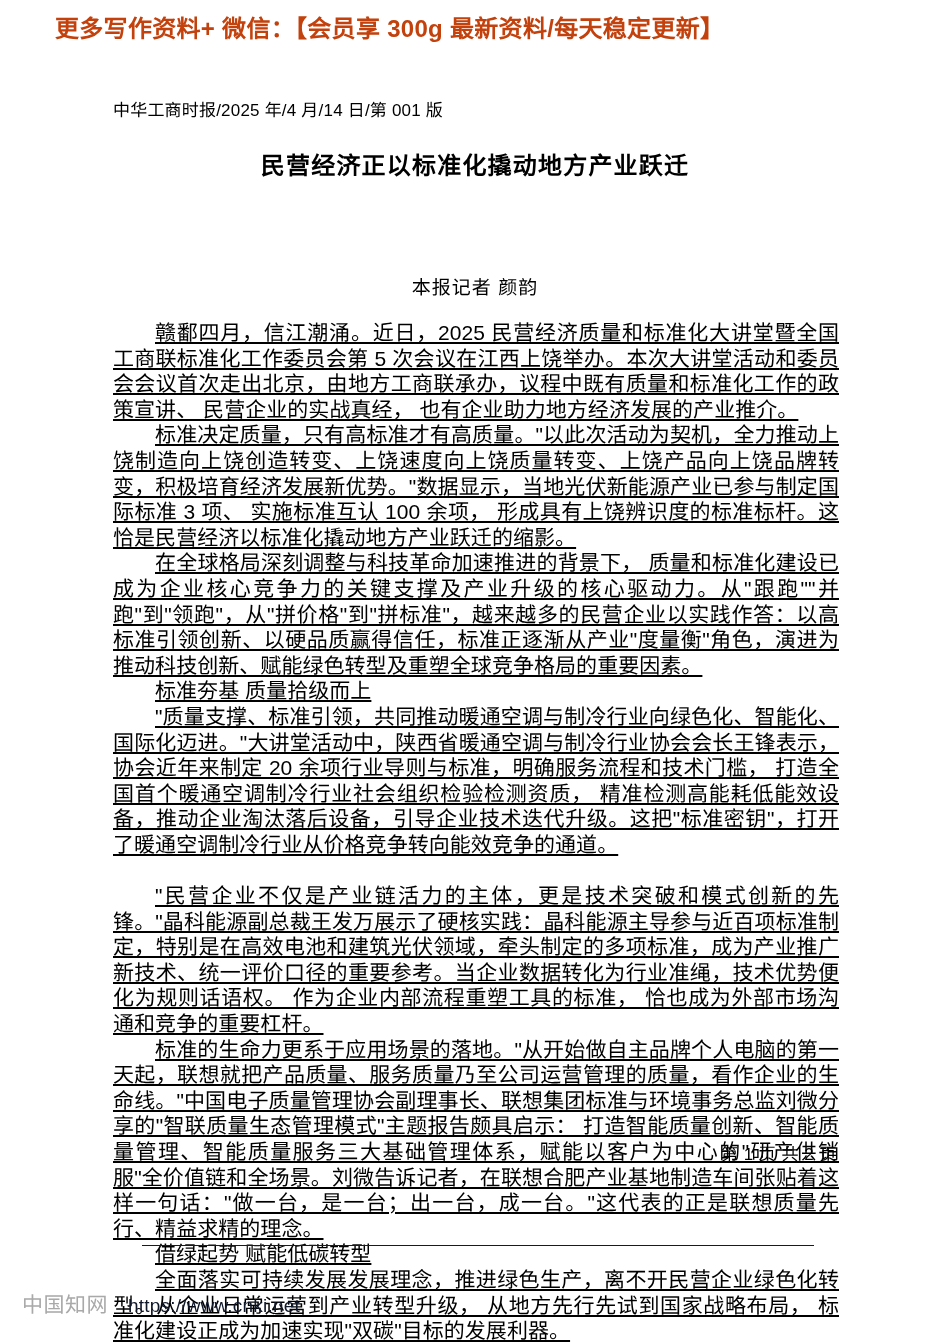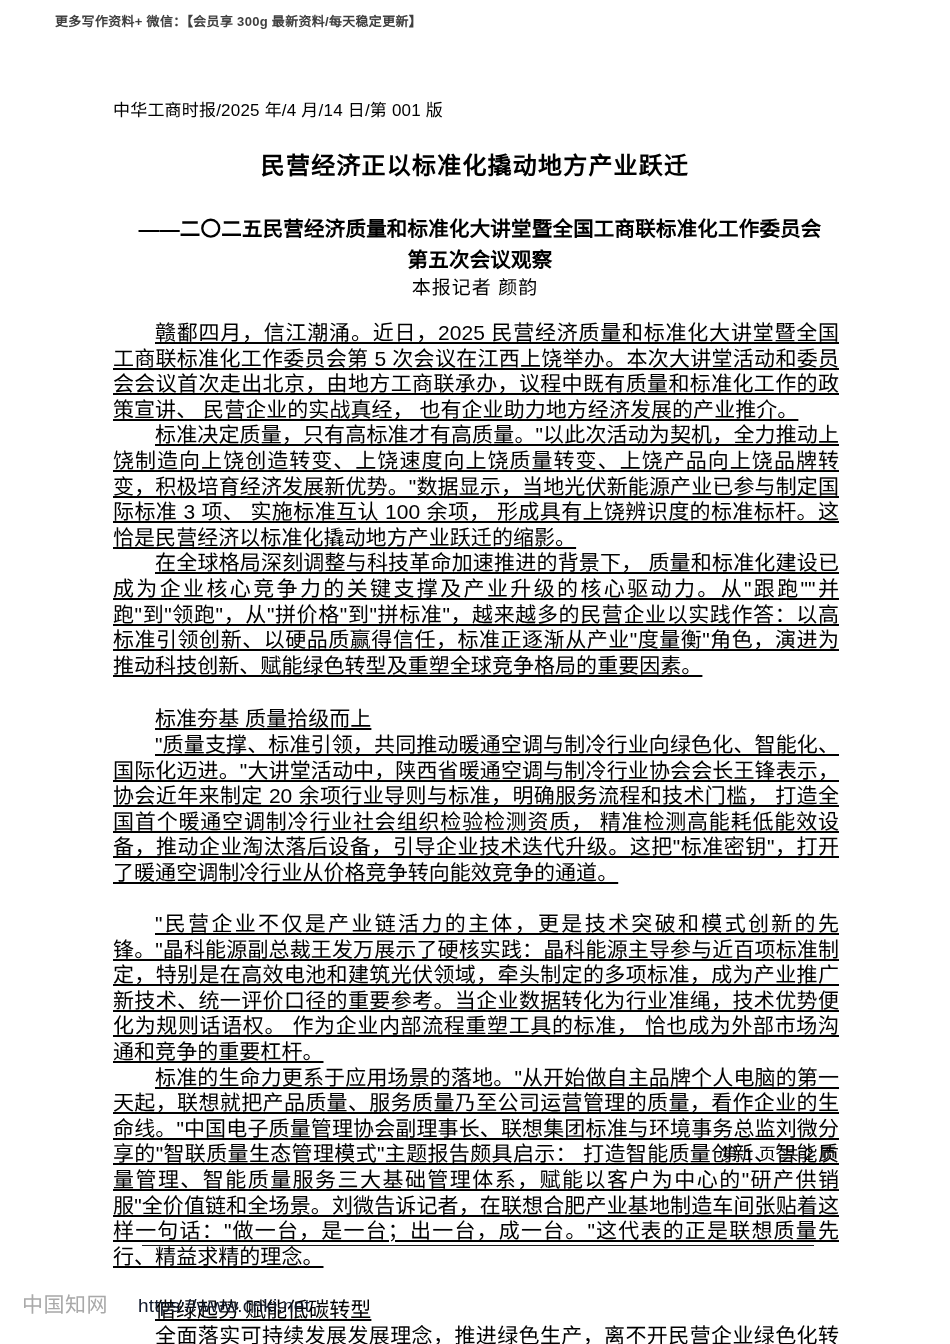--- a/index.html
+++ b/index.html
@@ -16,24 +16,24 @@
     color: #000000;
     overflow: hidden;
   }
 
   
   .promo-banner {
     position: absolute;
     left: 55px;
     top: 14px;
     width: 860px;
-    font-size: 13px;
+    font-size: 24px;
     font-weight: bold;
     line-height: 1.25;
-    color: #404040;
+    color: #c2410c;
     letter-spacing: 0.3px;
     white-space: nowrap;
   }
 
   
   .doc-sheet {
     position: absolute;
     left: 0;
     top: 0;
     width: 950px;
@@ -98,21 +98,21 @@
     letter-spacing: 0.05px;
     text-decoration: underline;
   }
   .body-block p {
     margin: 0;
     text-indent: 2em;
     text-align: justify;
     text-justify: inter-ideograph;
   }
   .body-block p.spacer-before { margin-top: 25.6px; }
-  .body-block p.subhead { text-indent: 2em; margin-top: 28px; }
+  .body-block p.subhead { text-indent: 2em; }
 
   
   .page-footer {
     position: absolute;
     right: 113px;
     top: 1140px;
     font-size: 17px;
     letter-spacing: 0.5px;
     white-space: nowrap;
   }
@@ -126,21 +126,21 @@
     border-top: 1.6px solid #1a1a1a;
   }
 
   
   .cnki-watermark {
     position: absolute;
     left: 22px;
     top: 1288px;
     display: flex;
     align-items: baseline;
-    gap: 22px;
+    gap: 12px;
     color: #b0b0b0;
     white-space: nowrap;
   }
   .cnki-name {
     font-size: 21px;
     letter-spacing: 0.5px;
     color: #a9a9a9;
   }
   .cnki-url {
     font-size: 19px;
@@ -153,21 +153,20 @@
 <body>
 
 <div class="promo-banner">更多写作资料+ 微信：【会员享 300g 最新资料/每天稳定更新】</div>
 
 <div class="doc-sheet">
 
   <div class="pub-line">中华工商时报/2025 年/4 月/14 日/第 001 版</div>
 
   <h1 class="doc-title">民营经济正以标准化撬动地方产业跃迁</h1>
 
-  <h2 class="doc-subtitle">——二〇二五民营经济质量和标准化大讲堂暨全国工商联标准化工作委员会第五次会议观察</h2>
 
   <div class="byline">本报记者  颜韵</div>
 
   <div class="body-block">
     <p>赣鄱四月，信江潮涌。近日，2025 民营经济质量和标准化大讲堂暨全国工商联标准化工作委员会第 5 次会议在江西上饶举办。本次大讲堂活动和委员会会议首次走出北京，由地方工商联承办，议程中既有质量和标准化工作的政策宣讲、 民营企业的实战真经， 也有企业助力地方经济发展的产业推介。</p>
     <p>标准决定质量，只有高标准才有高质量。"以此次活动为契机，全力推动上饶制造向上饶创造转变、上饶速度向上饶质量转变、上饶产品向上饶品牌转变，积极培育经济发展新优势。"数据显示，当地光伏新能源产业已参与制定国际标准 3 项、 实施标准互认 100 余项， 形成具有上饶辨识度的标准标杆。这恰是民营经济以标准化撬动地方产业跃迁的缩影。</p>
     <p>在全球格局深刻调整与科技革命加速推进的背景下， 质量和标准化建设已成为企业核心竞争力的关键支撑及产业升级的核心驱动力。从"跟跑""并跑"到"领跑"，从"拼价格"到"拼标准"，越来越多的民营企业以实践作答：以高标准引领创新、以硬品质赢得信任，标准正逐渐从产业"度量衡"角色，演进为推动科技创新、赋能绿色转型及重塑全球竞争格局的重要因素。</p>
     <p class="subhead">标准夯基 质量拾级而上</p>
     <p>"质量支撑、标准引领，共同推动暖通空调与制冷行业向绿色化、智能化、国际化迈进。"大讲堂活动中，陕西省暖通空调与制冷行业协会会长王锋表示，协会近年来制定 20 余项行业导则与标准，明确服务流程和技术门槛， 打造全国首个暖通空调制冷行业社会组织检验检测资质， 精准检测高能耗低能效设备，推动企业淘汰落后设备，引导企业技术迭代升级。这把"标准密钥"，打开了暖通空调制冷行业从价格竞争转向能效竞争的通道。</p>
     <p class="spacer-before">"民营企业不仅是产业链活力的主体，更是技术突破和模式创新的先锋。"晶科能源副总裁王发万展示了硬核实践：晶科能源主导参与近百项标准制定，特别是在高效电池和建筑光伏领域，牵头制定的多项标准，成为产业推广新技术、统一评价口径的重要参考。当企业数据转化为行业准绳，技术优势便化为规则话语权。 作为企业内部流程重塑工具的标准， 恰也成为外部市场沟通和竞争的重要杠杆。</p>

